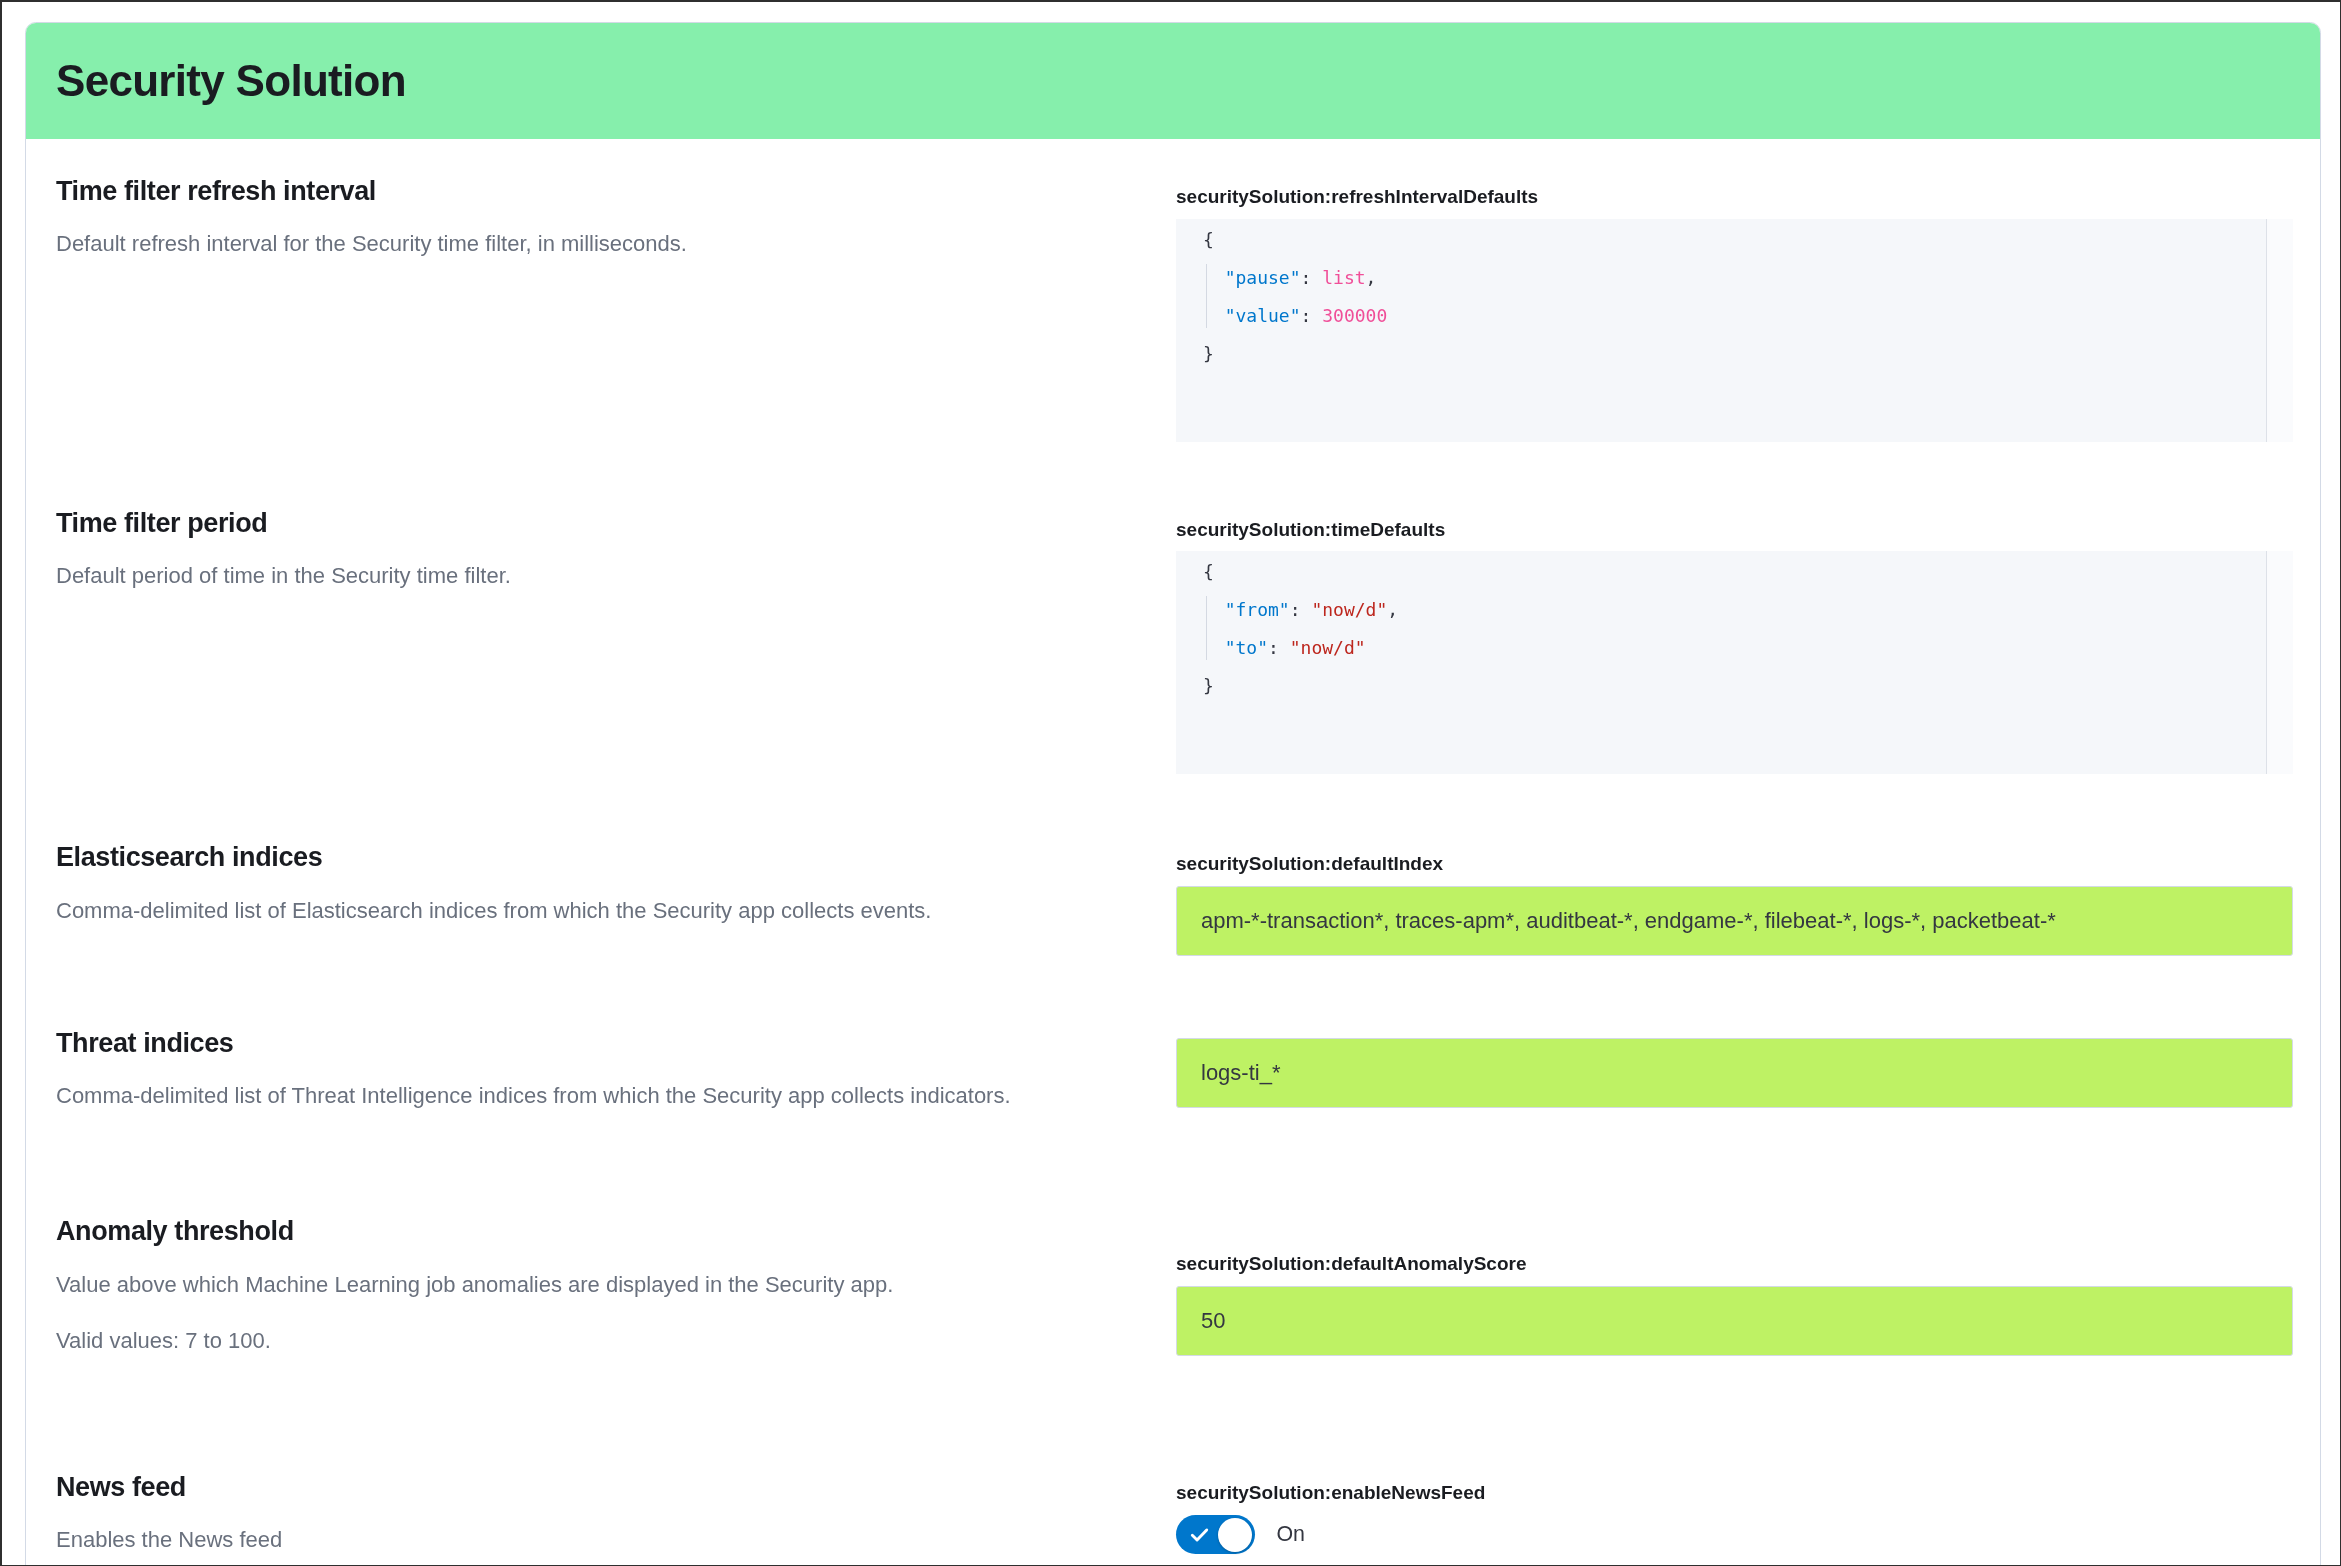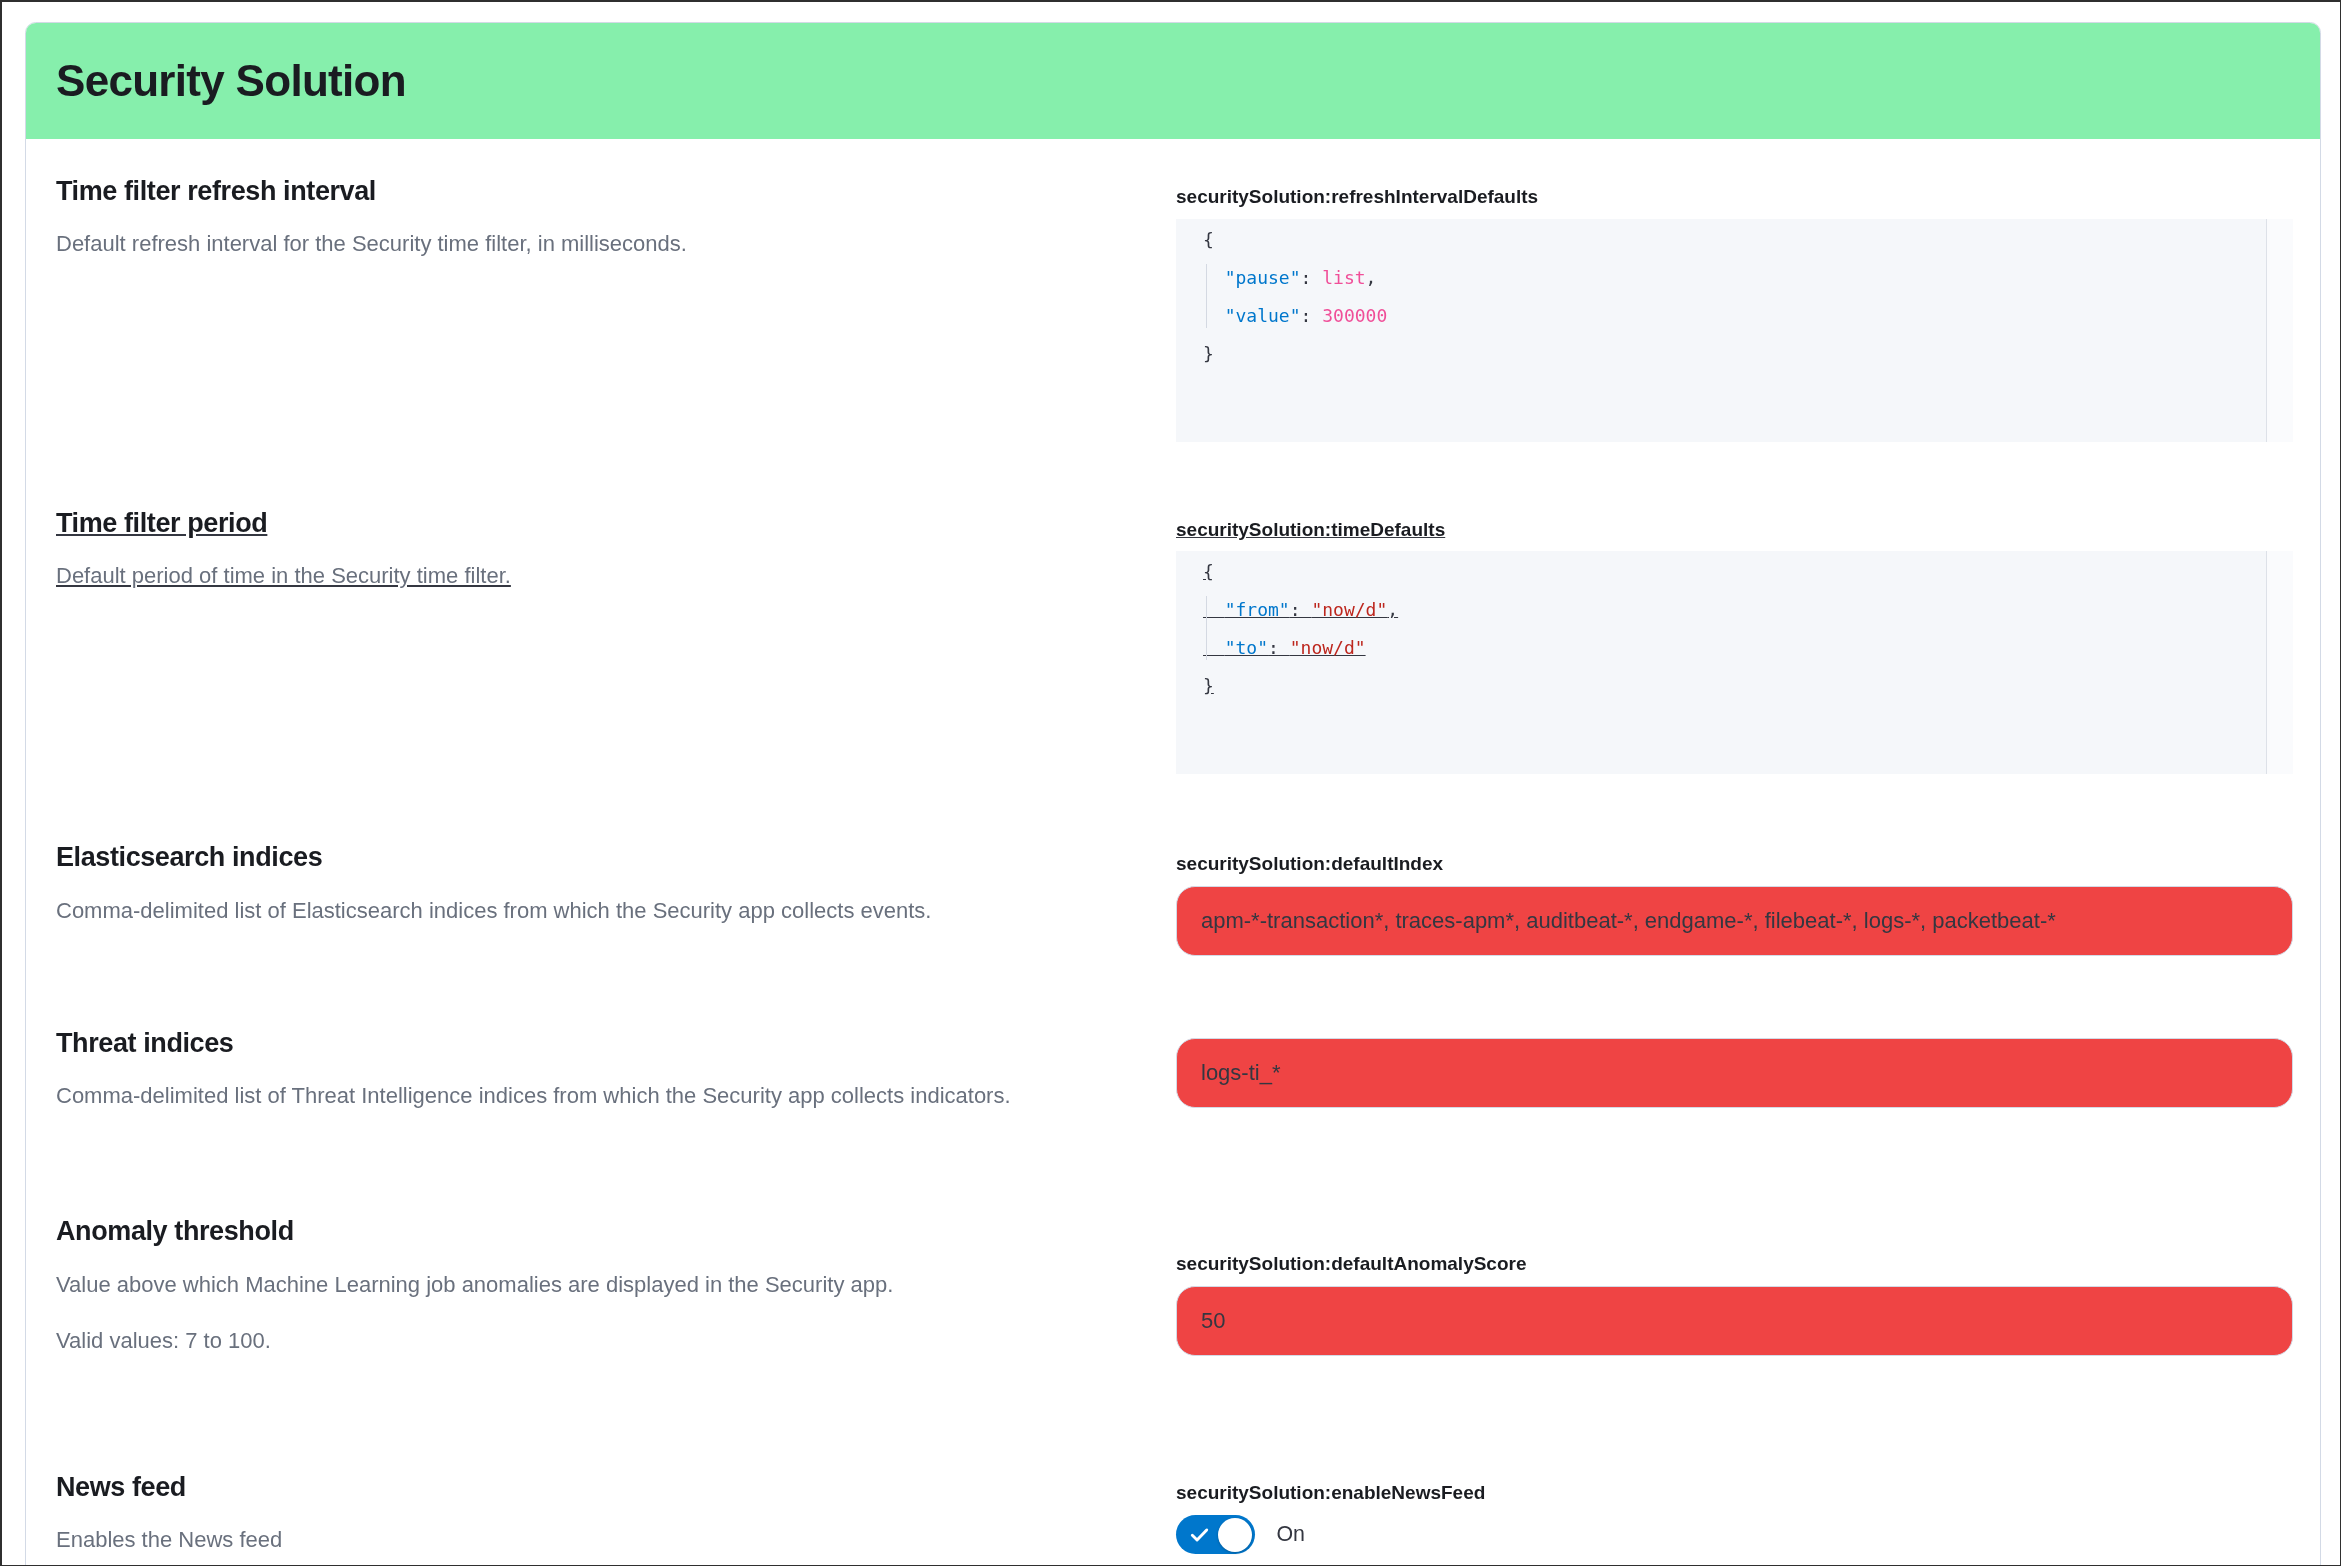--- a/index.html
+++ b/index.html
@@ -33,21 +33,21 @@
     margin: 0;
     font-size: 44px;
     font-weight: 700;
     letter-spacing: -0.7px;
     color: #1a1c21;
   }
   .card-body { padding: 36px 27px 36px 30px; }
 
   .setting-row { display: flex; align-items: flex-start; }
   .setting-row.m1 { margin-bottom: 65px; }
-  .setting-row.m2 { margin-bottom: 67px; text-decoration: underline; }
+  .setting-row.m2 { margin-bottom: 67px; }
   .setting-row.m3 { margin-bottom: 71px; gap: 36px; }
   .setting-row.m4 { margin-bottom: 104px; }
   .setting-row.m5 { margin-bottom: 115px; align-items: flex-end; }
 
   .row-left { flex: 1 1 auto; min-width: 0; padding-right: 36px; }
   .row-right { flex: 0 0 1117px; width: 1117px; padding-top: 10.7px; }
 
   .setting-title {
     margin: 0 0 21.4px 0;
     font-size: 27px;
@@ -96,23 +96,23 @@
     top: 0; right: 0;
     width: 27px; height: 100%;
     background: #fafbfd;
     border-left: 0.9px solid #dde1e8;
   }
 
   
   .text-input {
     width: 100%;
     height: 70px;
-    background: #ef4444;
+    background: #bef264;
     border: 0.9px solid #d3dae6;
-    border-radius: 19px;
+    border-radius: 3px;
     padding: 0 24px;
     font-family: "Liberation Sans", "DejaVu Sans", sans-serif;
     font-size: 22px;
     color: #343741;
     outline: none;
   }
 
   
   .switch-wrap { display: flex; align-items: center; gap: 21.4px; margin-top: 3.6px; }
   .switch {

